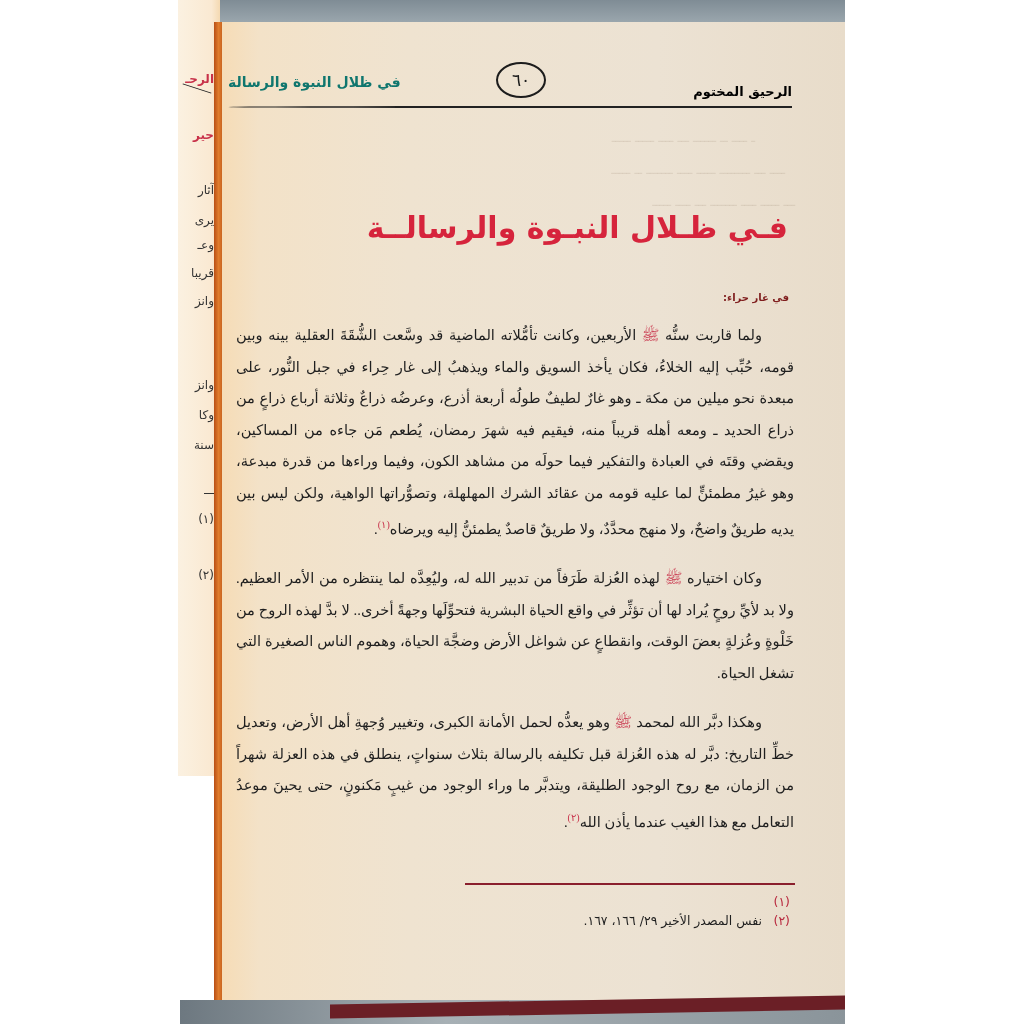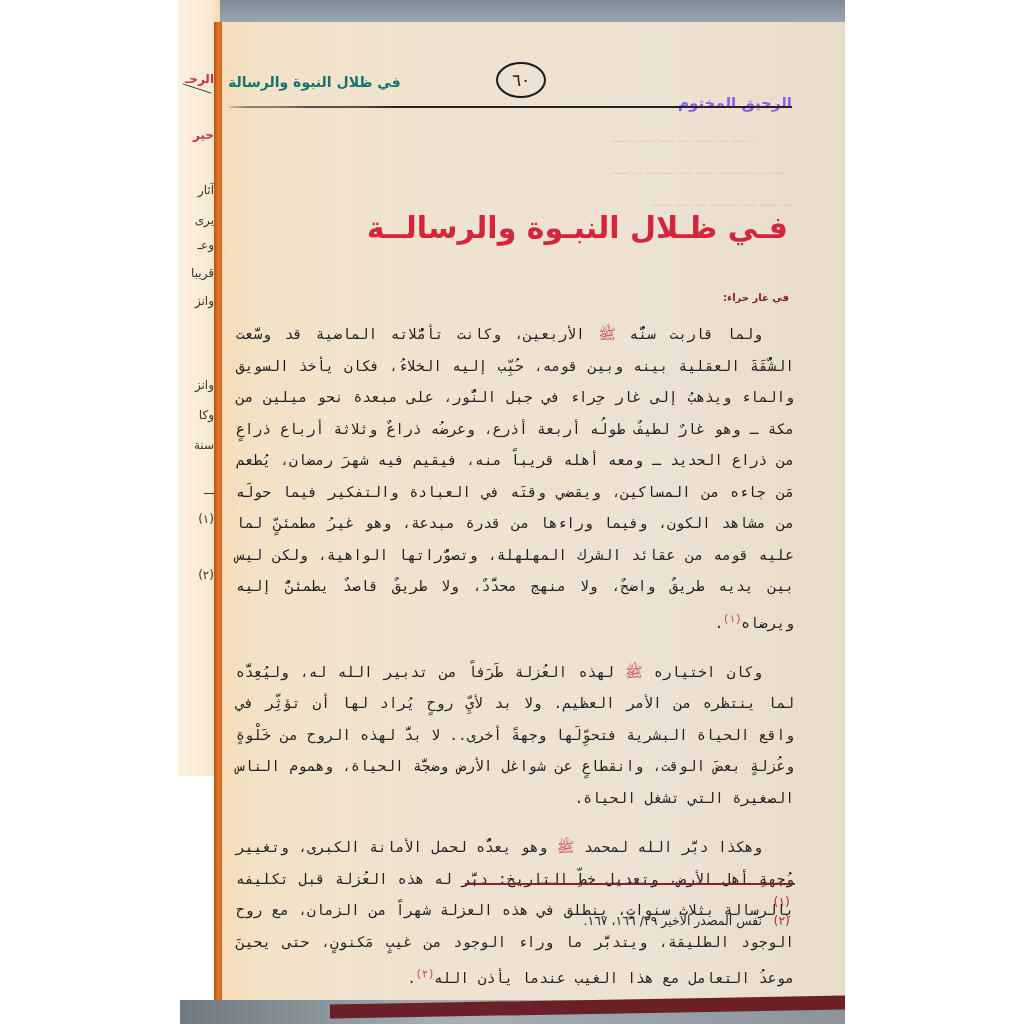--- a/index.html
+++ b/index.html
@@ -40,21 +40,21 @@
   }
   .bottom-binding {
     position:absolute; left:330px; top:1000px; width:515px; height:14px;
     background:#6b1f26; transform:skewY(-1deg);
   }
   .header {
     position:absolute; left:228px; top:62px; width:564px; height:50px;
     direction:rtl;
   }
   .hdr-book {
-    position:absolute; right:0; top:32px; color:#8b5cf6; font-size:15px; font-weight:bold;
+    position:absolute; right:0; top:22px; color:#000000; font-size:13px; font-weight:bold;
     font-family:"DejaVu Sans", sans-serif;
   }
   .hdr-chapter {
     position:absolute; left:0; top:12px; color:#0f766e; font-size:14px; font-weight:bold;
     font-family:"DejaVu Sans", sans-serif; direction:rtl;
   }
   .hdr-pagenum {
     position:absolute; left:268px; top:0px; width:46px; height:32px;
     border:2px solid #1c1c1c; border-radius:50%;
     display:flex; align-items:center; justify-content:center;
@@ -69,21 +69,21 @@
     color:#d6243c; font-size:30px; font-weight:bold; direction:rtl;
     font-family:"DejaVu Sans", sans-serif; letter-spacing:1px;
   }
   .section-title {
     position:absolute; right:235px; top:292px; color:#7f1d1d; font-size:10px; font-weight:bold;
     direction:rtl; font-family:"DejaVu Sans", sans-serif;
   }
   .body {
     position:absolute; left:236px; top:320px; width:558px; direction:rtl;
     font-size:14.6px; line-height:31.5px; color:#1f1f1f; text-align:justify;
-    font-family:Liberation Mono, monospace;
+    font-family:Liberation Serif, serif;
   }
   .body p { margin:0 0 14px 0; text-indent:32px; text-align-last:right; }
   .body p.tight { margin-bottom:18px; }
   .saw { color:#c8324a; }
   .fnref { color:#c8324a; font-size:10px; vertical-align:super; }
   .fn-rule {
     position:absolute; left:465px; top:883px; width:330px; height:2px; background:#8a1f2d;
   }
   .footnotes {
     position:absolute; left:236px; top:892px; width:558px; direction:rtl;

